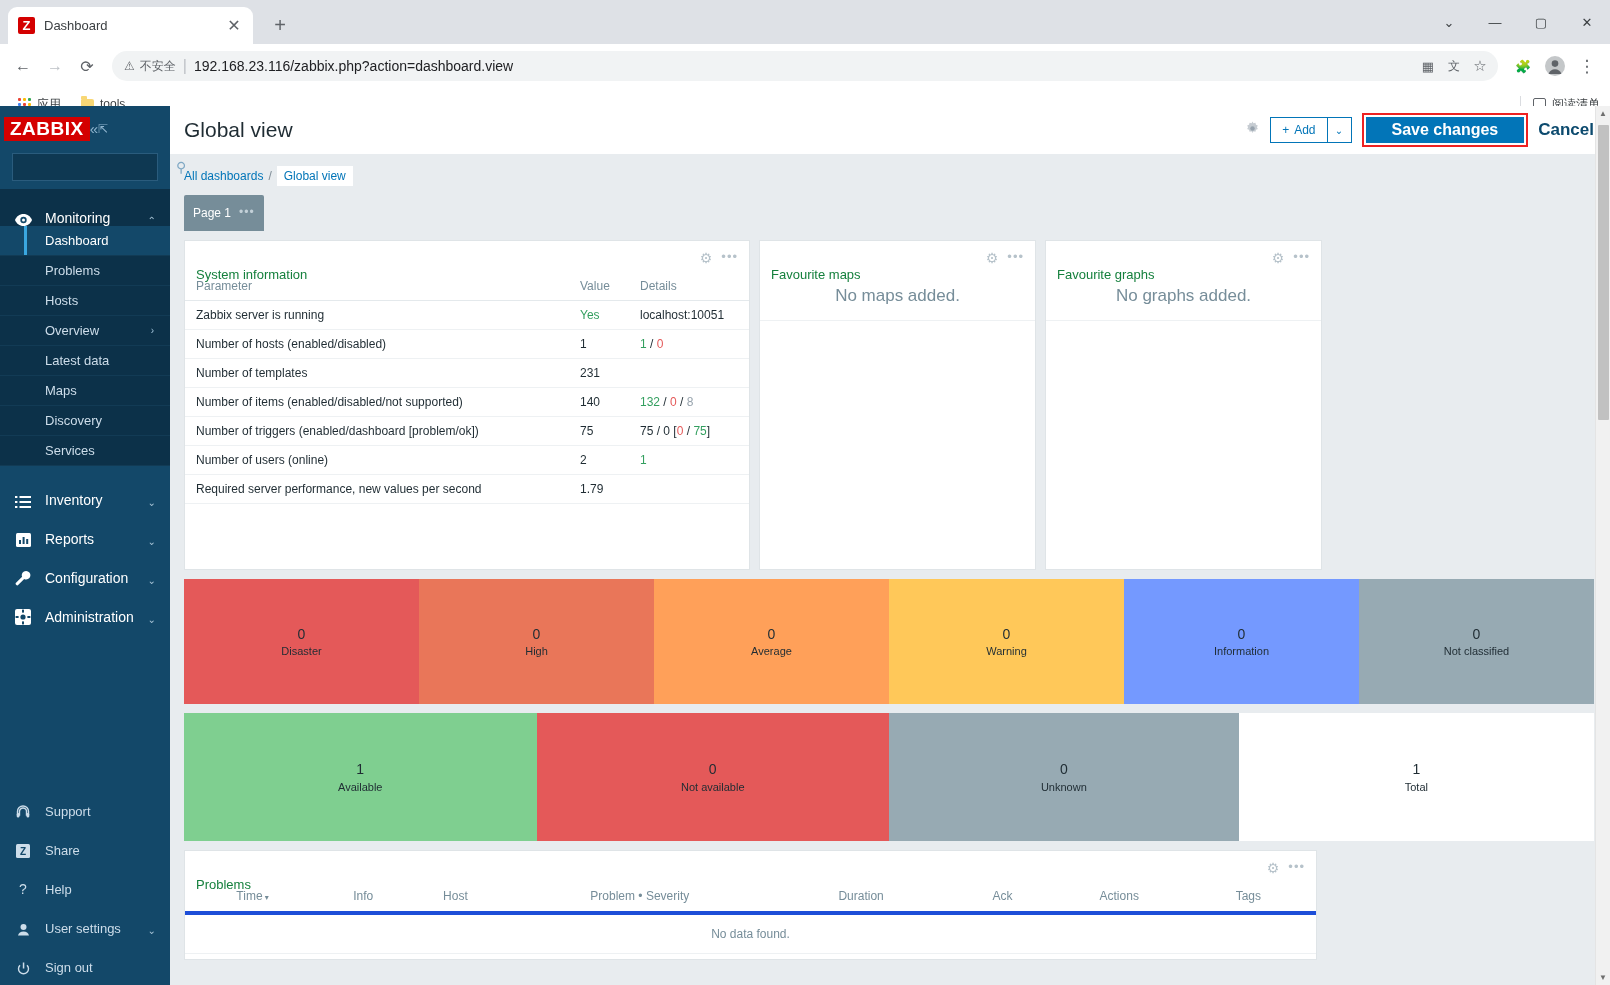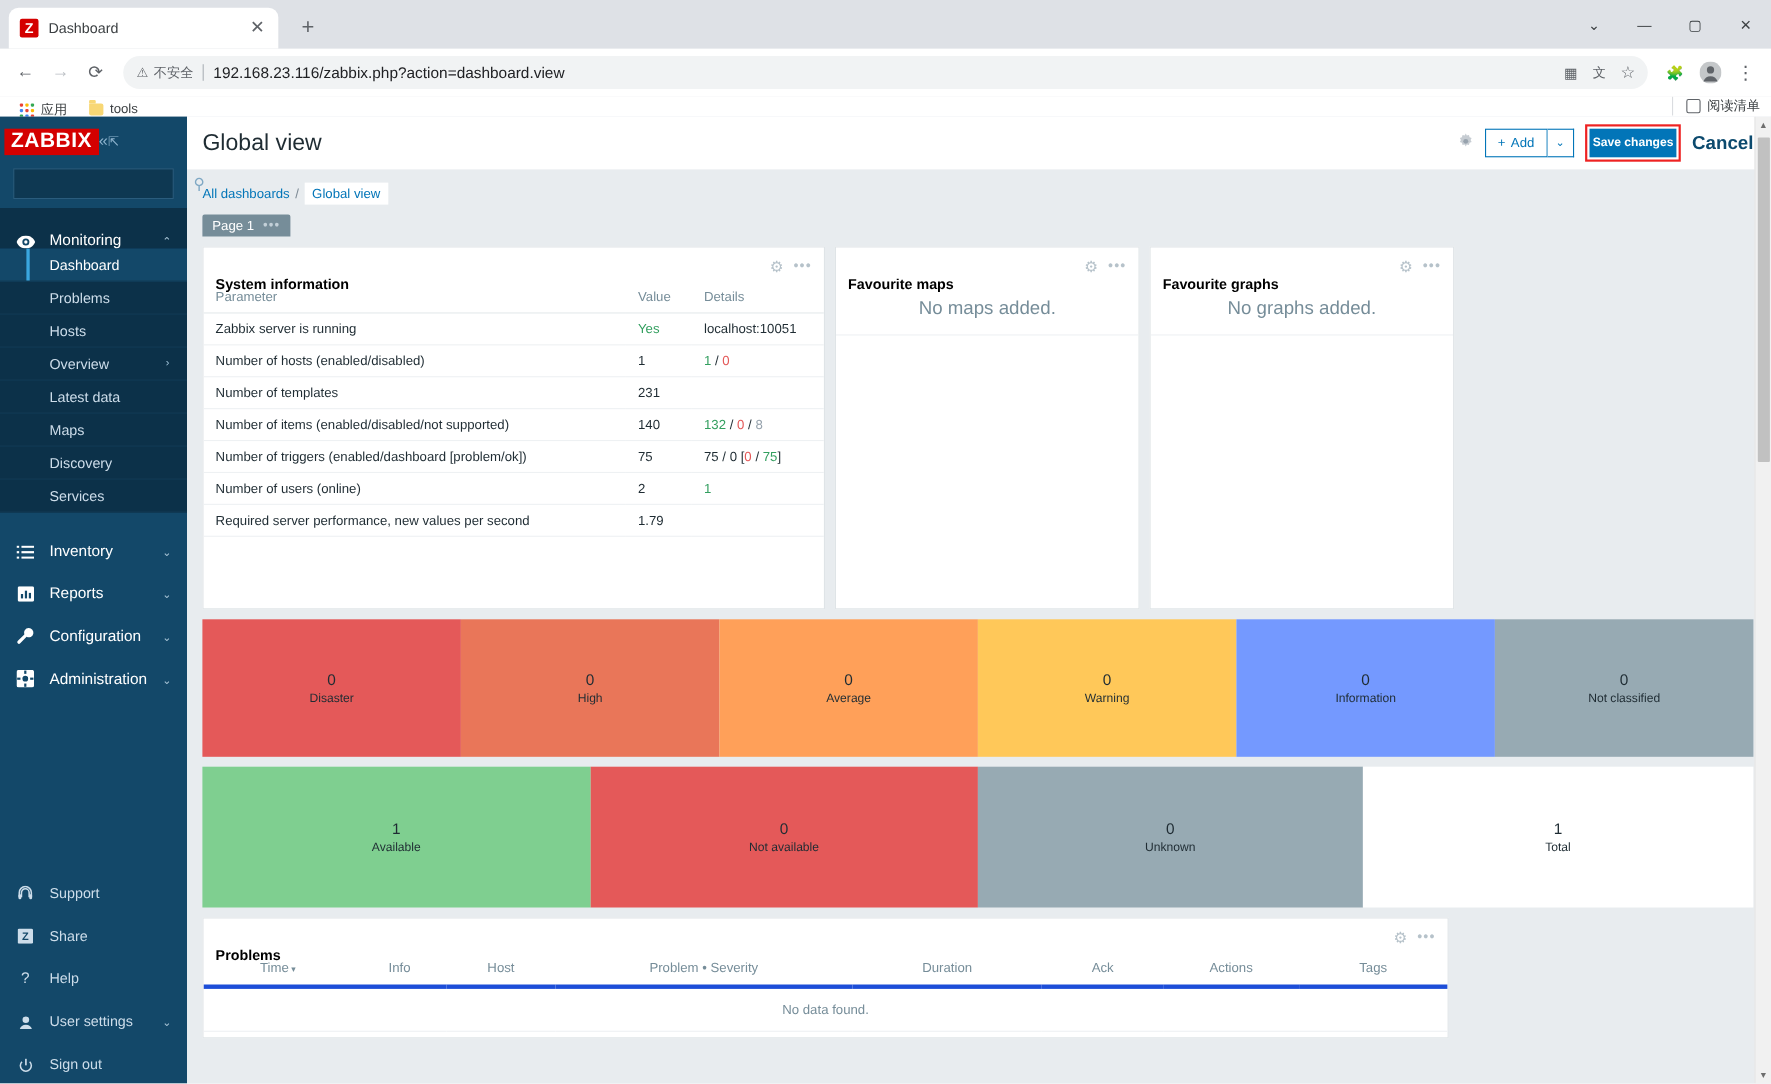--- a/index.html
+++ b/index.html
@@ -60,22 +60,22 @@
   }
   .omni-warn { font-size: 12px; color: #5f6368; display: flex;
     align-items: center; gap: 5px; }
   .omni-warn-ico { font-size: 12px; }
   .omni-sep { color: #bdc1c6; }
   .omni-url { font-size: 14px; color: #202124; white-space: nowrap; }
   .omni-actions { position: absolute; right: 6px; display: flex; gap: 2px;
     align-items: center; }
 
   .bookmarks {
-    height: 33px; background: #ffffff; display: flex; align-items: flex-start;
-    padding: 0 10px; gap: 4px; border-bottom: 4px solid #0ea5e9;
+    height: 33px; background: #ffffff; display: flex; align-items: center;
+    padding: 0 10px; gap: 4px; border-bottom: 1px solid #0ea5e9;
     position: relative;
   }
   .bm { display: flex; align-items: center; gap: 6px; padding: 4px 8px;
     font-size: 12px; color: #3c4043; border-radius: 4px; cursor: pointer; }
   .apps-grid {
     display: grid; grid-template-columns: repeat(3, 3px);
     grid-template-rows: repeat(3, 3px); gap: 2px;
   }
   .apps-grid i { width: 3px; height: 3px; border-radius: 1px; display: block; }
   .folder-ico { width: 13px; height: 11px; background: #f8d775;
@@ -160,51 +160,51 @@
     font-family: "Liberation Sans", sans-serif;
   }
   .btn-add-caret {
     height: 26px; width: 24px; border: 1px solid #0275b8; border-left: none;
     color: #0275b8; background: #ffffff; display: flex; align-items: center;
     justify-content: center; font-size: 10px; cursor: pointer;
   }
   .save-wrap { border: 2px solid #ee2222; padding: 2px; }
   .btn-save {
     height: 26px; background: #0275b8; color: #ffffff; border: none;
-    font-size: 11px; font-weight: bold; padding: 0 3px; cursor: pointer;
+    font-size: 16px; font-weight: bold; padding: 0 26px; cursor: pointer;
     font-family: "Liberation Sans", sans-serif;
   }
   .link-cancel { color: #0c4a6e; font-size: 17px; cursor: pointer; font-weight: bold; }
 
   .breadcrumbs {
     padding: 12px 16px 0 14px; display: flex; align-items: center;
     font-size: 12px; gap: 5px; flex: none;
   }
   .bc-link { color: #0275b8; cursor: pointer; }
   .bc-sep { color: #7d8a94; }
   .bc-current { background: #ffffff; color: #0275b8; padding: 3px 7px;
     cursor: pointer; }
 
   .pagetabs { padding: 9px 16px 0 14px; flex: none; display: flex; }
   .pagetab {
-    background: #768d99; color: #ffffff; font-size: 12px; height: 20px;
+    background: #768d99; color: #ffffff; font-size: 12px; height: 36px;
     padding: 0 9px; display: flex; align-items: center; gap: 8px;
     border-radius: 2px 2px 0 0; cursor: pointer;
   }
   .pagetab .dots { color: #c3d0d8; font-size: 12px; letter-spacing: 1px;
     line-height: 0.6; }
 
   .board { padding: 9px 16px 0 14px; overflow: hidden; flex: 1; }
   .row { display: flex; gap: 9px; margin-bottom: 9px; }
 
   .widget { background: #ffffff; border: 1px solid #dfe4e7; position: relative;
     display: flex; flex-direction: column; }
   .w-head { height: 33px; display: flex; align-items: center; padding: 0 11px;
     flex: none; }
-  .w-title { font-size: 13px; font-weight: bold; color: #000000; margin-top: 34px; }
+  .w-title { font-size: 13px; font-weight: normal; color: #15803d; margin-top: 34px; }
   .w-tools { margin-left: auto; display: flex; align-items: center; gap: 9px; }
   .w-gear { color: #b6c2ca; font-size: 14px; cursor: pointer; line-height: 1; }
   .w-dots { color: #b6c2ca; font-size: 13px; letter-spacing: 1px;
     cursor: pointer; line-height: 0.5; }
   .w-body { flex: 1; overflow: hidden; }
 
   table.sysinfo { width: 100%; border-collapse: collapse; font-size: 12px; }
   table.sysinfo th {
     text-align: left; font-weight: normal; color: #768d99; font-size: 12px;
     padding: 5px 11px 7px; border-bottom: 1px solid #e4e9ec;

